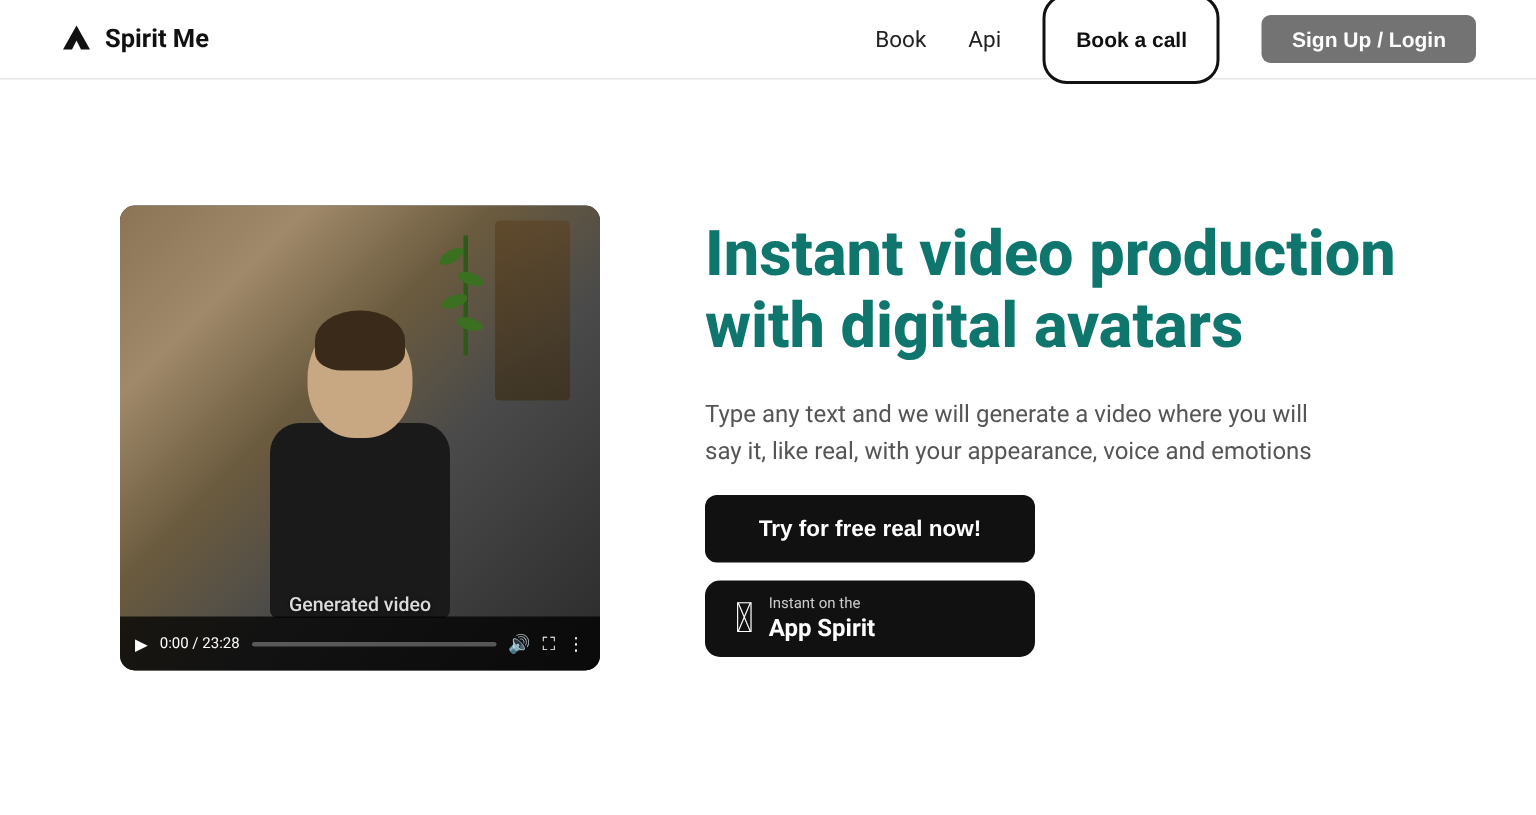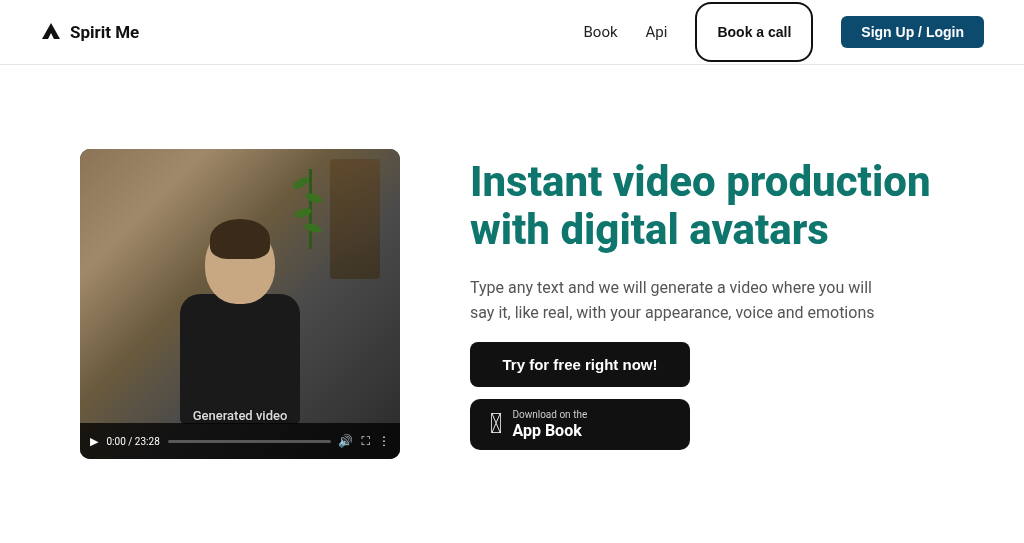--- a/index.html
+++ b/index.html
@@ -10,21 +10,21 @@
       height: 543px;
       overflow: hidden;
     }
 
     
     header {
       display: flex;
       align-items: center;
       justify-content: space-between;
       padding: 0 40px;
-      height: 65px;
+      height: 53px;
       border-bottom: 1px solid #e5e5e5;
     }
     .logo-area {
       display: flex;
       align-items: center;
       gap: 8px;
     }
     .logo-icon {
       width: 22px;
       height: 22px;
@@ -52,21 +52,21 @@
       background: #fff;
       font-size: 14px;
       font-weight: 600;
       color: #111;
       cursor: pointer;
     }
     .btn-signup {
       padding: 8px 20px;
       border: none;
       border-radius: 6px;
-      background: #0c4a6e;
+      background: #737373;
       font-size: 14px;
       font-weight: 600;
       color: #fff;
       cursor: pointer;
     }
 
     
     main {
       display: flex;
       align-items: center;
@@ -327,22 +327,22 @@
       <div class="ctrl-progress"></div>
       <span class="ctrl-icon">🔊</span>
       <span class="ctrl-icon">⛶</span>
       <span class="ctrl-icon">⋮</span>
     </div>
   </div>
 
   <div class="hero-content">
     <h1 class="hero-title">Instant video production with digital avatars</h1>
     <p class="hero-subtitle">Type any text and we will generate a video where you will say it, like real, with your appearance, voice and emotions</p>
-    <button class="btn-try">Try for free right now!</button>
+    <button class="btn-try">Try for free real now!</button>
     <a class="btn-appstore">
       <span class="appstore-apple"></span>
       <div class="appstore-text">
-        <span class="appstore-small">Download on the</span>
-        <span class="appstore-big">App Book</span>
+        <span class="appstore-small">Instant on the</span>
+        <span class="appstore-big">App Spirit</span>
       </div>
     </a>
   </div>
 </main>
 
 </body></html>

